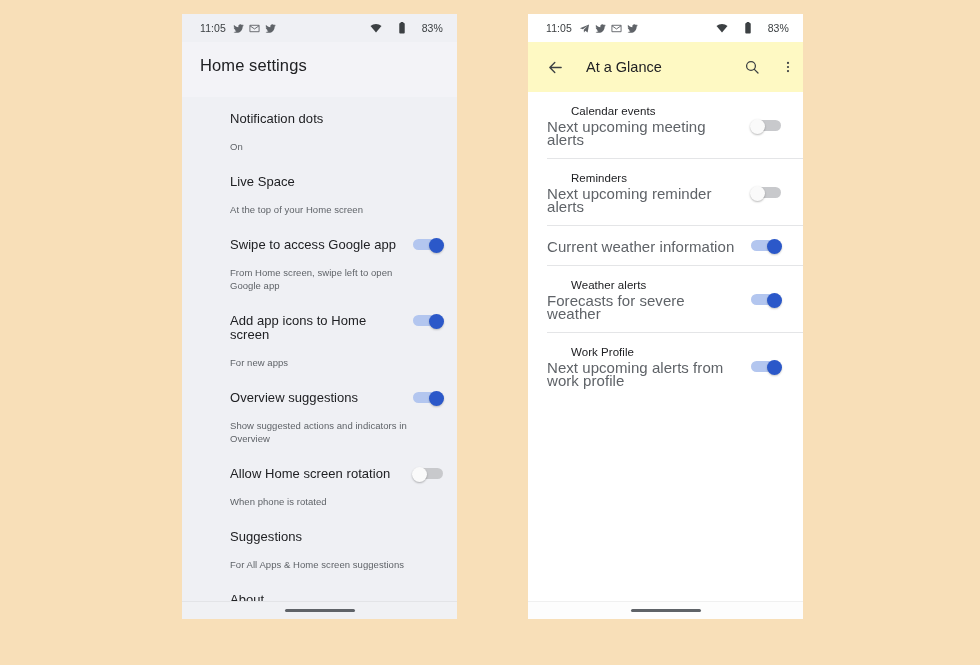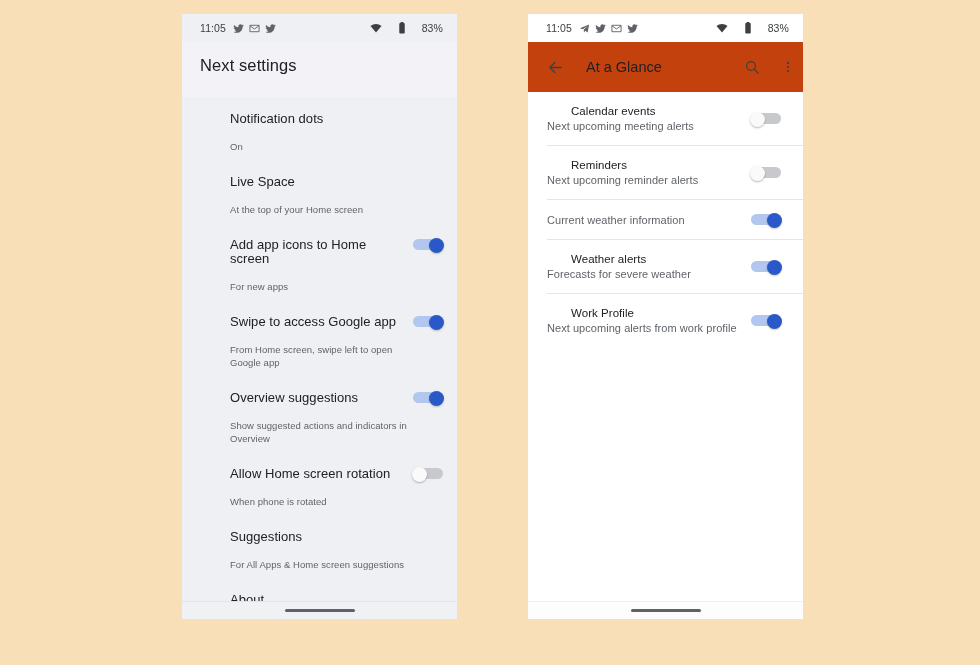--- a/index.html
+++ b/index.html
@@ -66,21 +66,21 @@
     letter-spacing: .1px;
   }
 
   
   .appbar-right {
     flex: 0 0 50px;
     display: flex;
     align-items: center;
     padding: 0 2px 0 14px;
     box-sizing: border-box;
-    background: #c2410c;
+    background: #fef9c3;
   }
   .appbar-right .title {
     font-size: 14.5px;
     color: #202124;
     margin-left: 18px;
   }
   .appbar-right .spacer { flex: 1 1 auto; }
   .icon-btn {
     width: 26px;
     height: 26px;
@@ -134,21 +134,21 @@
   }
   .row-r .txt { flex: 1 1 auto; padding-right: 10px; }
   .row-r .t {
     font-size: 11.5px;
     color: #202124;
     line-height: 14px;
     letter-spacing: .05px;
     margin-left: 24px;
   }
   .row-r .s {
-    font-size: 11px;
+    font-size: 15px;
     color: #5f6368;
     line-height: 13px;
     margin-top: 2px;
     letter-spacing: .05px;
   }
   .divider {
     height: 1px;
     background: #e4e5e7;
     margin-left: 19px;
     margin-right: 0;
@@ -225,50 +225,50 @@
         </svg>
       <svg class="sb-icon" width="8" height="12" viewBox="0 0 12 22">
           <rect x="3.5" y="0" width="5" height="2" fill="#3c4043"></rect>
           <rect x="1" y="2" width="10" height="19" rx="1.6" fill="#3c4043"></rect>
         </svg>
       <span class="sb-batt-text">83%</span>
     </span>
   </div>
 
   <div class="appbar-left">
-    <span class="title">Next settings</span>
+    <span class="title">Home settings</span>
   </div>
 
   <div class="scrollbody" id="list-left">
       <div class="row-l">
         <div class="txt">
           <div class="t">Notification dots</div>
           <div class="s">On</div>
         </div>
       </div>
       <div class="row-l">
         <div class="txt">
           <div class="t">Live Space</div>
           <div class="s">At the top of your Home screen</div>
         </div>
       </div>
       <div class="row-l">
         <div class="txt">
-          <div class="t">Add app icons to Home screen</div>
-          <div class="s">For new apps</div>
+          <div class="t">Swipe to access Google app</div>
+          <div class="s">From Home screen, swipe left to open Google app</div>
         </div>
         <div class="switch on">
           <div class="track"></div>
           <div class="thumb"></div>
         </div>
       </div>
       <div class="row-l">
         <div class="txt">
-          <div class="t">Swipe to access Google app</div>
-          <div class="s">From Home screen, swipe left to open Google app</div>
+          <div class="t">Add app icons to Home screen</div>
+          <div class="s">For new apps</div>
         </div>
         <div class="switch on">
           <div class="track"></div>
           <div class="thumb"></div>
         </div>
       </div>
       <div class="row-l">
         <div class="txt">
           <div class="t">Overview suggestions</div>
           <div class="s">Show suggested actions and indicators in Overview</div>

